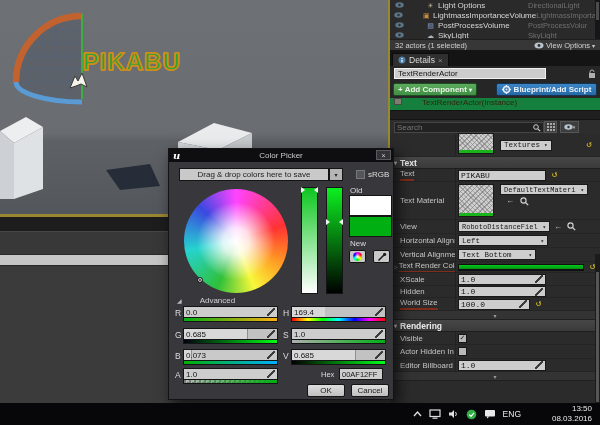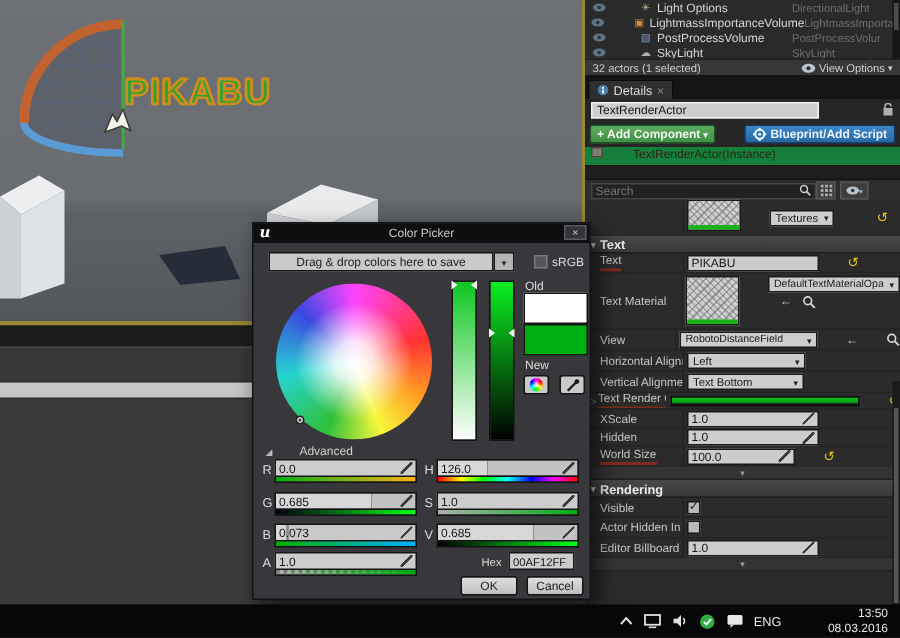--- a/index.html
+++ b/index.html
@@ -65,21 +65,21 @@
   .dt-search-row { height:14px; display:flex; align-items:center; gap:3px; padding:0 4px; background:#2d2d2d; }
   .dt-search { width:150px; height:11px; background:#222; border:1px solid #454545; color:#bbb;
     font-size:8px; padding:0 2px; font-family:"Liberation Sans",sans-serif; }
   .dt-search::placeholder { color:#777; }
   .sq-btn { width:13px; height:12px; background:#3e3e3e; border:1px solid #565656; display:flex; align-items:center; justify-content:center; }
   .props { flex:1; position:relative; background:#2b2b2b; }
   .prow { display:flex; border-bottom:1px solid #242424; position:relative; }
   .plabel { width:66px; padding-left:10px; font-size:7.8px; color:#c6c6c6; display:flex; align-items:center;
     border-right:1px solid #222; white-space:nowrap; overflow:hidden; }
   .plabel.mod span { border-bottom:2px solid #7e2d1c; padding-bottom:1px; }
-  .pval { flex:1; display:flex; align-items:center; padding-left:2px; gap:19px; position:relative; }
+  .pval { flex:1; display:flex; align-items:center; padding-left:2px; gap:6px; position:relative;font-family:Liberation Mono, monospace; }
   .pcat { height:12px; background:linear-gradient(#474747,#3a3a3a); border-bottom:1px solid #1e1e1e;
     display:flex; align-items:center; gap:3px; padding-left:4px; font-size:8.5px; font-weight:bold; color:#ededed; }
   .pcat .arr { font-size:6px; color:#cfcfcf; }
   .field { background:#cdcdcd; border:1px solid #191919; color:#151515; font-size:8px;
     display:flex; align-items:center; padding:0 2px; height:11px; position:relative; }
   .spin { width:8px; height:8px; margin-left:auto;
     background:linear-gradient(135deg, transparent 42%, #3c3c3c 42%, #3c3c3c 58%, transparent 58%); }
   .dda { margin-left:auto; font-size:6px; color:#222; padding-left:2px; }
   .reset { color:#e3c51f; font-size:9px; line-height:1; }
   .expander { height:9px; background:#333; border-bottom:1px solid #202020; display:flex;
@@ -414,21 +414,21 @@
               <line x1="5.5" y1="5.5" x2="8.2" y2="8.2" stroke="#d8d8d8" stroke-width="1.2"></line>
             </svg>
         </div>
       </div>
 
       <div class="prow" style="height:14px">
         <div class="plabel">
             <span>Horizontal Alignment</span>
           </div>
         <div class="pval">
-          <div class="mini-btn" style="width:79px">
+          <div class="mini-btn" style="width:90px">
             <span>Left</span>
             <span class="dda">▾</span>
           </div>
         </div>
       </div>
 
       <div class="prow" style="height:14px">
         <div class="plabel">
             <span>Vertical Alignment</span>
           </div>
@@ -587,21 +587,21 @@
     </div>
 
     <span class="ch-lbl" style="left:6px; top:159px">R</span>
     <div class="ch-field" style="left:14px; top:157px">
       <span>0.0</span>
         <span class="spin"></span>
     </div>
     <div class="ch-strip st-r" style="left:14px; top:169px"></div>
     <span class="ch-lbl" style="left:114px; top:159px">H</span>
     <div class="ch-field" style="left:122px; top:157px; background:linear-gradient(to right,#d8d8d8 0 35%,#8f8f8f 35% 36%,#c2c2c2 36% 100%)">
-      <span>126.0</span>
+      <span>169.4</span>
         <span class="spin"></span>
     </div>
     <div class="ch-strip st-h" style="left:122px; top:169px"></div>
 
     <span class="ch-lbl" style="left:6px; top:181px">G</span>
     <div class="ch-field" style="left:14px; top:179px; background:linear-gradient(to right,#d8d8d8 0 68%,#8f8f8f 68% 69%,#c2c2c2 69% 100%)">
       <span>0.685</span>
         <span class="spin"></span>
     </div>
     <div class="ch-strip st-g" style="left:14px; top:191px"></div>

